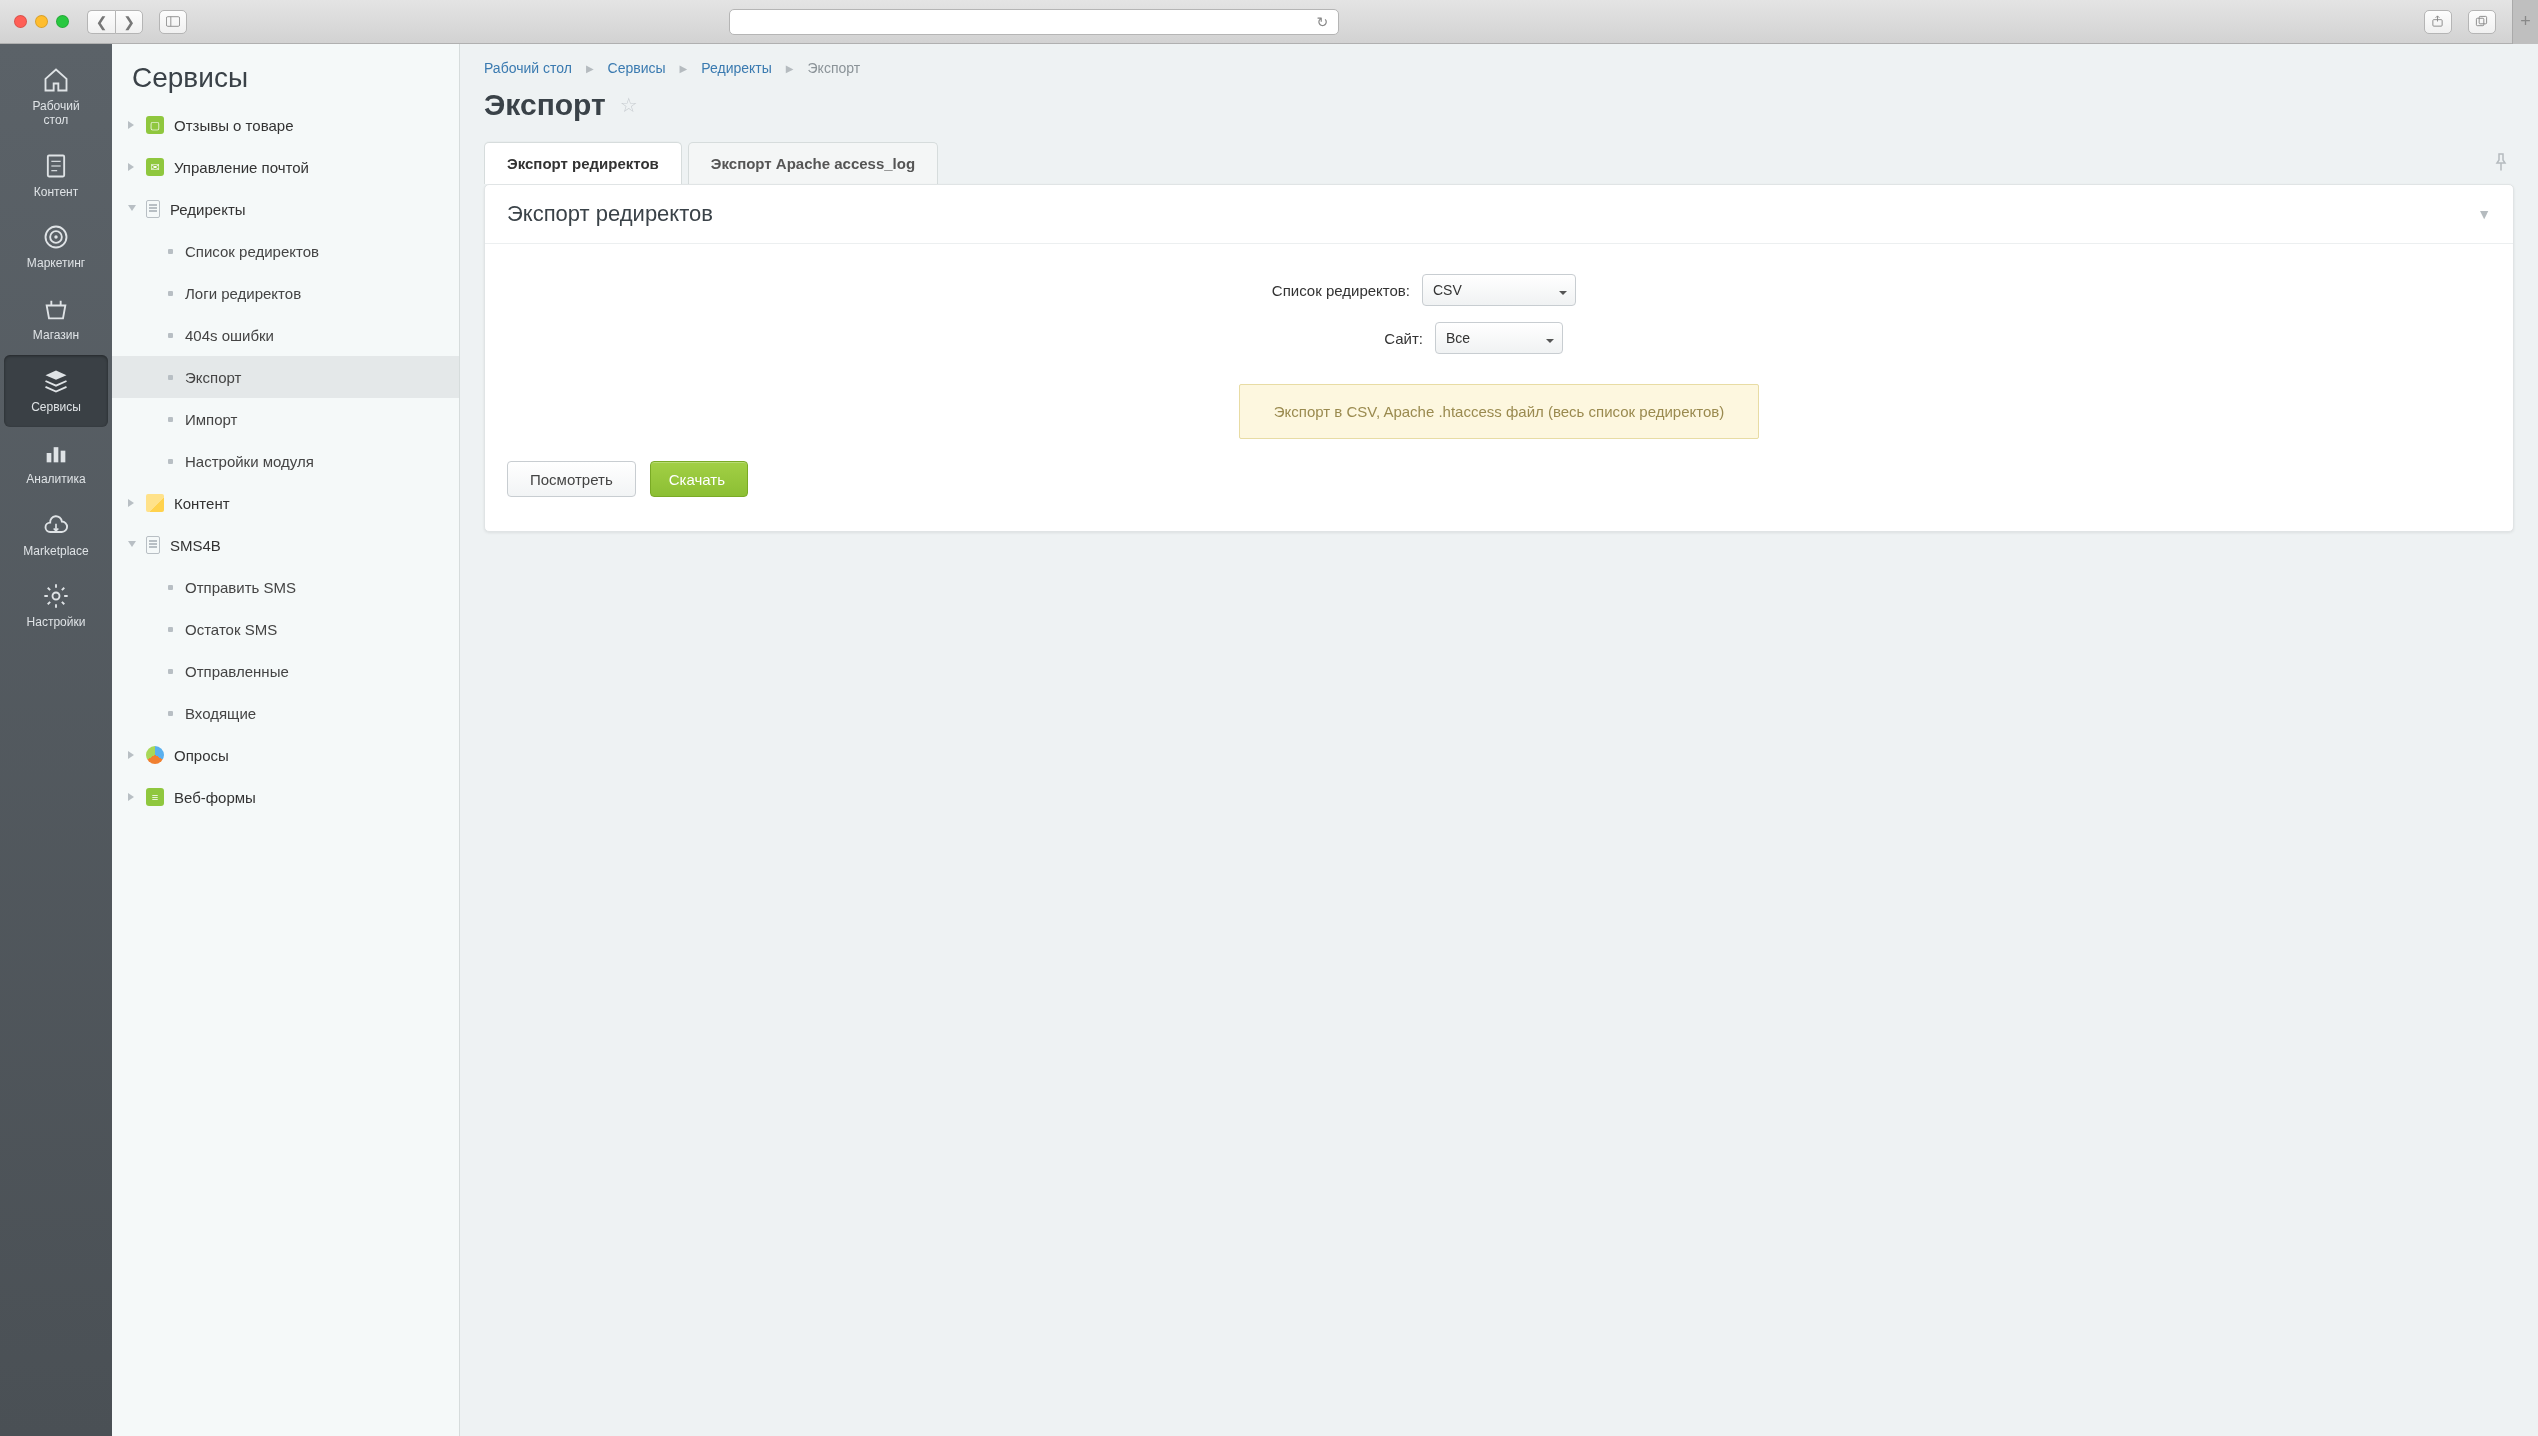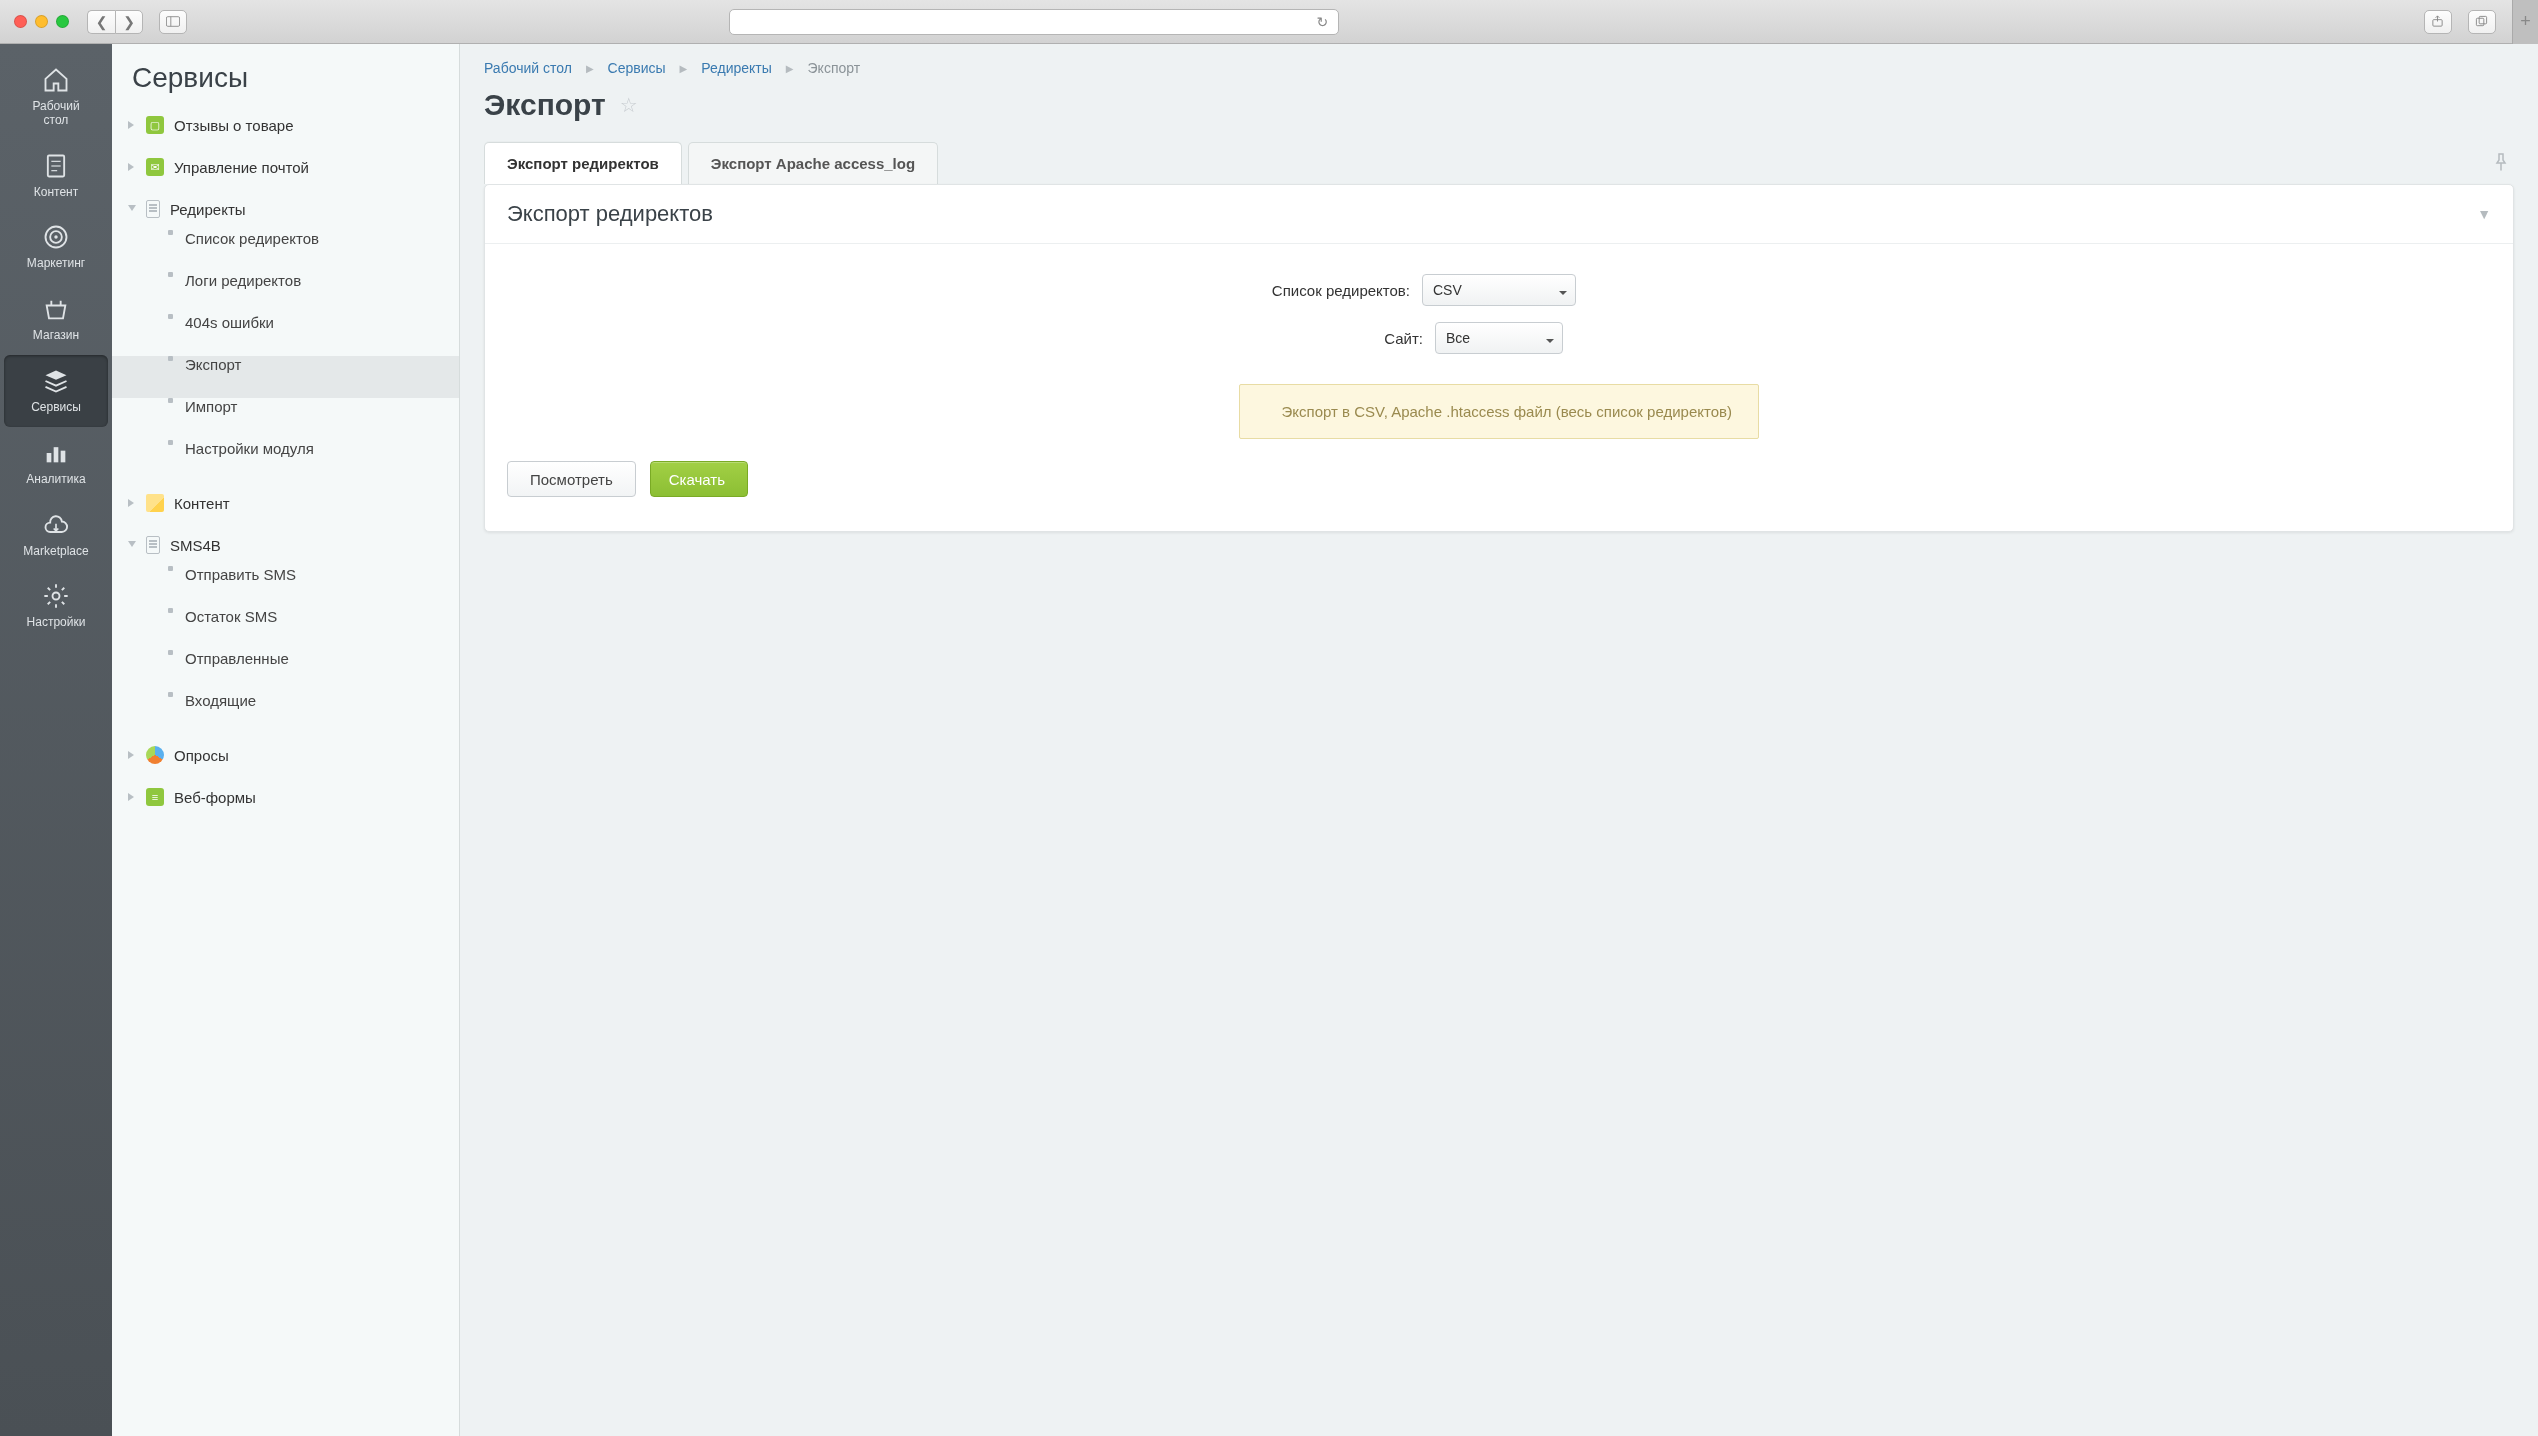--- a/index.html
+++ b/index.html
@@ -35,21 +35,21 @@
 .sidebar-title { font-size: 28px; font-weight: 400; color: #3a4248; padding: 18px 20px 10px; }
 .tree { padding: 0 0 20px; }
 .tree-item { display: flex; align-items: center; height: 42px; padding: 0 14px 0 16px; gap: 10px; color: #333; font-size: 15px; cursor: pointer; }
 .tree-item .arrow { width: 8px; height: 8px; display: inline-block; }
 .tree-item .arrow.right { border-left: 6px solid #b8bfc4; border-top: 4px solid transparent; border-bottom: 4px solid transparent; }
 .tree-item .arrow.down { border-top: 6px solid #b8bfc4; border-left: 4px solid transparent; border-right: 4px solid transparent; }
 .tree-icon { width: 18px; height: 18px; display: flex; align-items: center; justify-content: center; font-size: 14px; }
 .tree-icon.green-box { background: #8fc73e; border-radius: 3px; color: #fff; font-size: 11px; display: flex; align-items: center; justify-content: center; }
 .tree-icon.doc { border: 1.5px solid #b8bfc4; border-radius: 2px; position: relative; width: 14px; height: 18px; }
 .tree-icon.doc::after { content: ''; position: absolute; top: 3px; left: 2px; right: 2px; height: 1.5px; background: #b8bfc4; box-shadow: 0 3px 0 #b8bfc4, 0 6px 0 #b8bfc4; }
-.tree-sub { display: flex; height: 42px; padding-left: 56px; gap: 12px; color: #444; font-size: 15px; cursor: pointer; }
+.tree-sub { display: flex; align-items: center; height: 42px; padding-left: 56px; gap: 12px; color: #444; font-size: 15px; cursor: pointer; }
 .tree-sub::before { content: ''; width: 5px; height: 5px; background: #b8bfc4; border-radius: 1px; flex-shrink: 0; }
 .tree-sub.active { background: #e4e8e9; }
 .tree-icon.sticker { width: 18px; height: 18px; background: linear-gradient(135deg,#ffe28a 60%,#ffd24d 60%); border-radius: 2px; }
 .tree-icon.pie { width: 18px; height: 18px; border-radius: 50%; background: conic-gradient(#5ab0ee 0 120deg, #f08030 120deg 240deg, #a8d858 240deg 360deg); }
 
 .main { flex: 1; background: #eef2f3; overflow-y: auto; padding: 0 0 40px; position: relative; }
 .breadcrumb { display: flex; align-items: center; gap: 14px; padding: 16px 24px 8px; font-size: 14px; }
 .breadcrumb a { color: #3a7ab0; text-decoration: none; }
 .breadcrumb .sep { color: #b5bbbf; font-size: 10px; }
 .breadcrumb .current { color: #8b9398; }
@@ -71,21 +71,21 @@
 .form-row { display: flex; align-items: center; justify-content: center; gap: 12px; margin-bottom: 16px; }
 .form-label { width: 340px; text-align: right; color: #333; font-size: 15px; }
 .form-select { height: 32px; padding: 0 28px 0 10px; background: linear-gradient(#ffffff,#f0f2f3); border: 1px solid #c8cdd1; border-radius: 4px; font-size: 14px; color: #333; appearance: none; -webkit-appearance: none; position: relative; }
 .select-wrap { position: relative; display: inline-block; }
 .select-wrap::after { content: ''; position: absolute; right: 9px; top: 50%; width: 0; height: 0; border-left: 4px solid transparent; border-right: 4px solid transparent; border-top: 4px solid #555; transform: translateY(1px); }
 .select-wrap::before { content: ''; position: absolute; right: 9px; top: 50%; width: 0; height: 0; border-left: 4px solid transparent; border-right: 4px solid transparent; border-bottom: 4px solid #555; transform: translateY(-5px); }
 .select-1 { width: 154px; }
 .select-2 { width: 128px; }
 .form-right-spacer { width: 340px; }
 
-.info-box { max-width: 520px; margin: 30px auto 22px; padding: 18px 26px; background: #fdf7df; border: 1px solid #e8dca4; color: #9a8a4f; font-size: 15px; text-align: right; border-radius: 2px; }
+.info-box { max-width: 520px; margin: 30px auto 22px; padding: 18px 26px; background: #fdf7df; border: 1px solid #e8dca4; color: #9a8a4f; font-size: 15px; text-align: center; border-radius: 2px; }
 
 .button-row { display: flex; gap: 14px; }
 .btn { height: 36px; padding: 0 22px; border-radius: 4px; font-size: 15px; font-weight: 500; cursor: pointer; border: 1px solid transparent; }
 .btn-default { background: linear-gradient(#ffffff,#f2f4f5); border-color: #c8cdd1; color: #444; }
 .btn-primary { background: linear-gradient(#a2d045,#8cbf34); border-color: #7aaa25; color: #fff; box-shadow: inset 0 1px 0 rgba(255,255,255,.25); padding-left: 18px; }
 
 </style>
 </head>
 <body>
 

